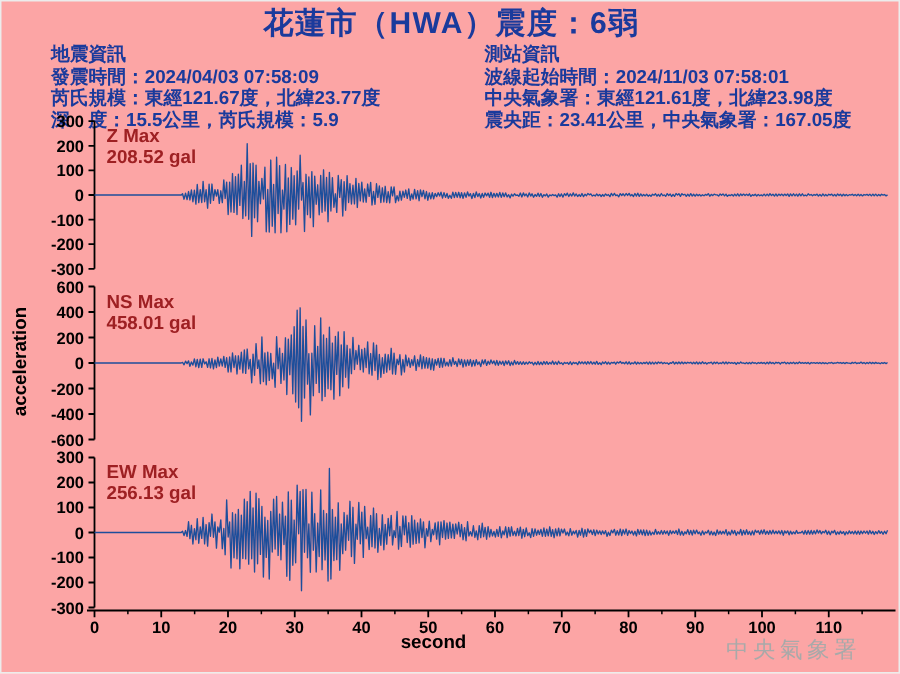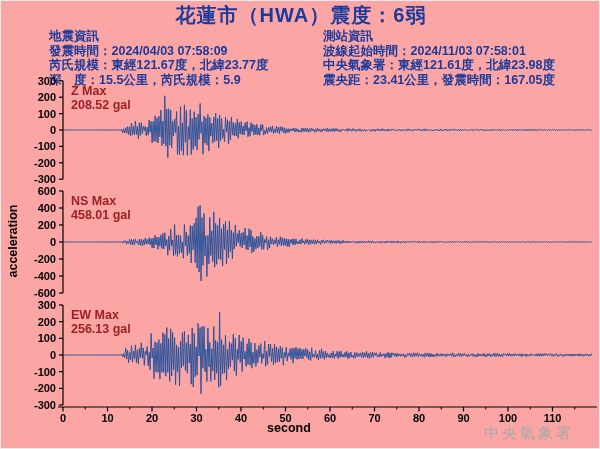--- a/index.html
+++ b/index.html
@@ -2,21 +2,21 @@
 <html><head>
 <meta charset="utf-8">
 <style>
   html,body{margin:0;padding:0;background:#fff;}
   .page{position:relative;width:600px;height:449px;background:#fca5a5;overflow:hidden;
         font-family:"Liberation Sans",sans-serif;border:1px solid #ececec;box-sizing:border-box;}
   .title{position:absolute;top:1px;left:0;width:600px;text-align:center;
          font-size:20px;font-weight:bold;color:#1a3a9c;letter-spacing:1px;white-space:nowrap;}
   .info{position:absolute;top:28px;font-size:12.5px;font-weight:bold;color:#1a3a9c;
         line-height:14.7px;white-space:nowrap;}
-  .info-left{left:48px;}
+  .info-left{left:33px;}
   .info-right{left:322px;}
   svg.chart{position:absolute;left:0;top:0;}
   .tick-label{font-family:"Liberation Sans",sans-serif;font-size:11px;font-weight:bold;fill:#000;}
   .axis-label{font-family:"Liberation Sans",sans-serif;font-size:12.5px;font-weight:bold;fill:#000;}
   .max-label{font-family:"Liberation Sans",sans-serif;font-size:12.5px;font-weight:bold;fill:#9e2023;}
   .watermark{font-family:"DejaVu Serif",serif;font-size:15px;fill:#a9a9a9;letter-spacing:3px;}
 </style>
 </head>
 <body>
 
@@ -28,21 +28,21 @@
     <div>地震資訊</div>
     <div>發震時間：2024/04/03 07:58:09</div>
     <div>芮氏規模：東經121.67度，北緯23.77度</div>
     <div>深　度：15.5公里，芮氏規模：5.9</div>
   </div>
 
   <div class="info info-right">
     <div>測站資訊</div>
     <div>波線起始時間：2024/11/03 07:58:01</div>
     <div>中央氣象署：東經121.61度，北緯23.98度</div>
-    <div>震央距：23.41公里，發震時間：167.05度</div>
+    <div>震央距：23.41公里，中央氣象署：167.05度</div>
   </div>
 
   <svg id="chart" class="chart" width="600" height="449" viewBox="0 0 600 449">
     <text class="axis-label" x="16" y="240" text-anchor="middle" transform="rotate(-90 16 240)">acceleration</text>
     <text class="axis-label" x="288" y="431" text-anchor="middle">second</text>
     <text class="watermark" x="528" y="437" text-anchor="middle">中央氣象署</text>
     <g id="dyn">
         <g>
           <line x1="57" y1="406" x2="596" y2="406" stroke="#000000" stroke-width="1.2"></line>
           <line x1="62" y1="406" x2="62" y2="410.5" stroke="#000000" stroke-width="1.2"></line>

